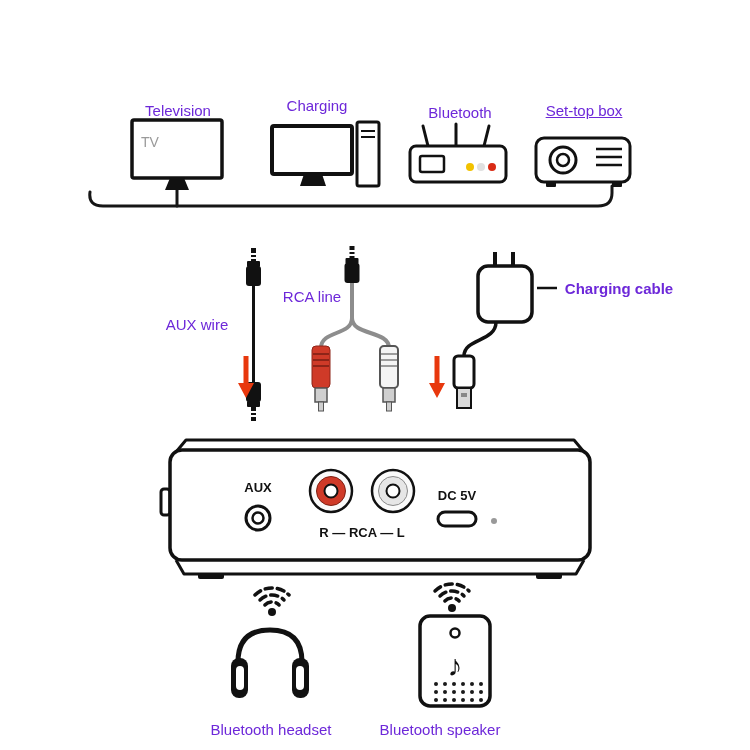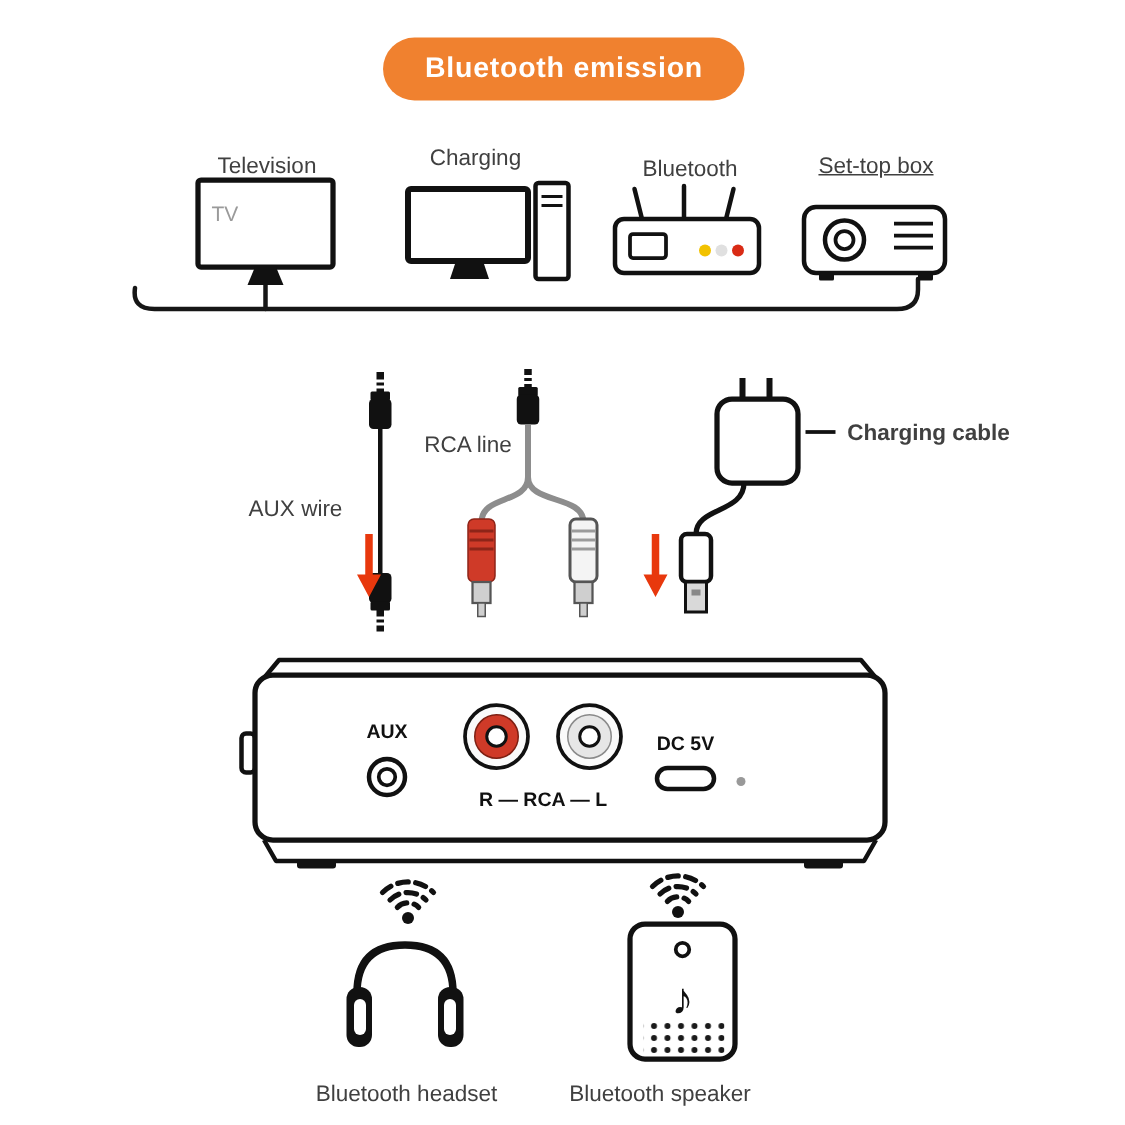--- a/index.html
+++ b/index.html
@@ -1,19 +1,19 @@
 <!DOCTYPE html>
 <html><head>
 <meta charset="utf-8">
 <style>
   html,body{margin:0;padding:0;background:#fff;}
   #stage{position:relative;width:750px;height:750px;background:#fff;overflow:hidden;
          font-family:"Liberation Sans",sans-serif;color:#1a1a1a;}
   #stage svg{position:absolute;left:0;top:0;}
-  .lbl{position:absolute;transform:translateX(-50%);font-size:15px;white-space:nowrap;color:#404040;}
+  .lbl{position:absolute;transform:translateX(-50%);font-size:15px;white-space:nowrap;color:#6d28d9;}
   .badge{position:absolute;left:376px;top:25px;transform:translateX(-50%);
          background:#f0812f;color:#fff;font-size:19px;font-weight:bold;
          padding:10px 28px;border-radius:22px;letter-spacing:.5px;}
   svg text{font-family:"Liberation Sans",sans-serif;fill:#111;}
   svg text.panel{font-size:13px;font-weight:bold;}
   svg text.tvword{font-size:14px;fill:#9a9a9a;}
   svg text.note{font-size:30px;}
 </style>
 </head>
 <body>
@@ -157,26 +157,25 @@
           <circle cx="4" cy="4" r="2" fill="#1a1a1a"></circle>
         </pattern>
       </defs>
       <rect x="420" y="616" width="70" height="90" rx="10" fill="#fff" stroke="#111" stroke-width="3.5"></rect>
       <circle cx="455" cy="633" r="4.5" fill="#fff" stroke="#111" stroke-width="2.5"></circle>
       <text class="note" x="455" y="676" text-anchor="middle">♪</text>
       <rect x="429" y="679" width="54" height="23" fill="url(#spkdots)"></rect>
     </g>
   </svg>
 
-  <div class="badge">Bluetooth emission</div>
 
   <div class="lbl" style="left:178px;top:102px;">Television</div>
   <div class="lbl" style="left:317px;top:97px;">Charging</div>
   <div class="lbl" style="left:460px;top:104px;">Bluetooth</div>
   <div class="lbl" style="left:584px;top:102px;text-decoration:underline;">Set-top box</div>
 
-  <div class="lbl" style="left:197px;top:316px;margin-top:15px;">AUX wire</div>
+  <div class="lbl" style="left:197px;top:316px;">AUX wire</div>
   <div class="lbl" style="left:312px;top:288px;">RCA line</div>
   <div class="lbl" style="left:619px;top:280px;font-weight:bold;">Charging cable</div>
 
   <div class="lbl" style="left:271px;top:721px;">Bluetooth headset</div>
   <div class="lbl" style="left:440px;top:721px;">Bluetooth speaker</div>
 </div>
 
 </body></html>

